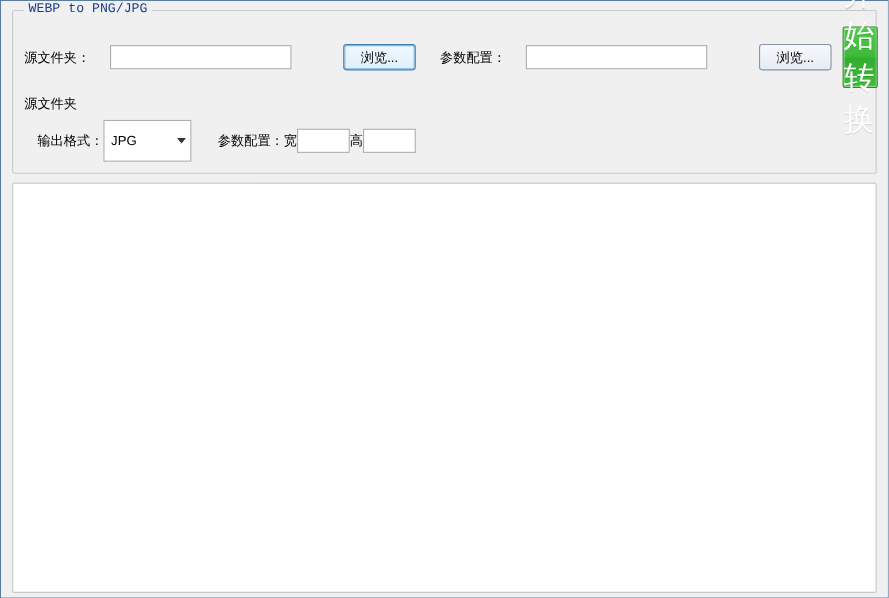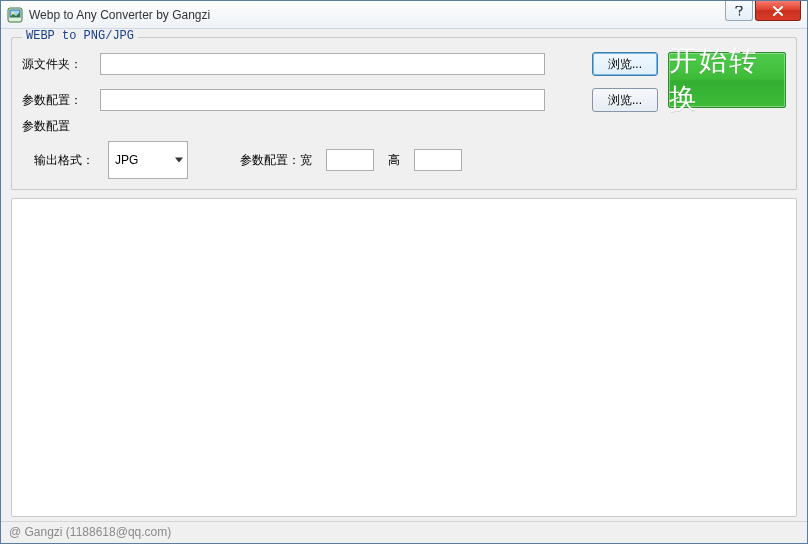--- a/index.html
+++ b/index.html
@@ -88,22 +88,22 @@
     font-size: 12px;
   }
 
   .form-area {
     display: flex;
     gap: 10px;
     align-items: stretch;
   }
   .form-left {
     flex: 1 1 auto;
-    display: flex; flex-direction: column;
-    gap: 12px;
+    display: flex; flex-direction: row;
+    gap: 22px;
   }
   .row {
     display: flex; align-items: center;
     gap: 6px;
   }
   .row label.fl {
     width: 72px;
     text-align: left;
     color: #000;
     font-size: 12px;
@@ -153,21 +153,21 @@
 
   .params {
     margin-top: 6px;
   }
   .params-title {
     color: #000;
     margin-bottom: 6px;
     font-size: 12px;
   }
   .params-row {
-    display: flex; align-items: center; gap: 14px;
+    display: flex; align-items: center; gap: 0;
     padding-left: 12px;
   }
   .pl { color:#000; font-size:12px; }
   .combo {
     position: relative;
     width: 80px; height: 38px;
     border: 1px solid #abadb3;
     background: #fff;
     display: flex; align-items: center;
     padding-left: 6px;
@@ -202,43 +202,20 @@
     color: #8a8a8a;
     font-size: 12px;
     padding: 3px 8px 0 8px;
   }
 </style>
 </head>
 <body>
 
 <div class="window">
 
-  <div class="titlebar">
-    <span class="appicon">
-      <svg width="16" height="16" viewBox="0 0 16 16">
-        <rect x="1" y="1" width="14" height="14" rx="2" fill="#dff0d8" stroke="#3c763d"></rect>
-        <rect x="3" y="3" width="10" height="7" fill="#9fd5f0" stroke="#2e6da4"></rect>
-        <circle cx="6" cy="6" r="1.2" fill="#f6e58d"></circle>
-        <path d="M3 10 L6 7 L9 9 L13 5 L13 10 Z" fill="#3c763d"></path>
-      </svg>
-    </span>
-    <span class="title">Webp to Any Converter by Gangzi</span>
-    <div class="winbtns">
-      <div class="winbtn help">
-        <svg width="8" height="10" viewBox="0 0 8 10">
-            <path d="M1 2 Q1 0 4 0 Q7 0 7 2.5 Q7 4 4.5 5 L4.5 6 M4.5 8.2 L4.5 9" stroke="#2b3947" stroke-width="1.4" fill="none" stroke-linecap="round"></path>
-          </svg>
-      </div>
-      <div class="winbtn close">
-        <svg width="12" height="10" viewBox="0 0 12 10">
-            <path d="M2 1 L10 9 M10 1 L2 9" stroke="#fff" stroke-width="2" stroke-linecap="round"></path>
-          </svg>
-      </div>
-    </div>
-  </div>
 
   <div class="client">
 
     <div class="groupbox">
       <div class="legend">WEBP to PNG/JPG</div>
 
       <div class="form-area">
         <div class="form-left">
 
           <div class="row">
@@ -252,37 +229,34 @@
             <input class="text" type="text" value="" style="">
             <button class="browse">浏览...</button>
           </div>
 
         </div>
 
         <div class="start-btn">开始转换</div>
       </div>
 
       <div class="params">
-        <div class="params-title">参数配置</div>
+        <div class="params-title">源文件夹</div>
         <div class="params-row">
           <span class="pl">输出格式：</span>
           <div class="combo">
             <span>JPG</span>
             <span class="caret"></span>
           </div>
           <span style="width:24px"></span>
           <span class="pl">参数配置：宽</span>
           <input class="small" type="text" value="" style="">
           <span class="pl">高</span>
           <input class="small" type="text" value="" style="">
         </div>
       </div>
     </div>
 
     <div class="output-area"></div>
 
   </div>
 
-  <div class="statusbar">
-    <span>@ Gangzi (1188618@qq.com)</span>
-  </div>
 
 </div>
 
 </body></html>

